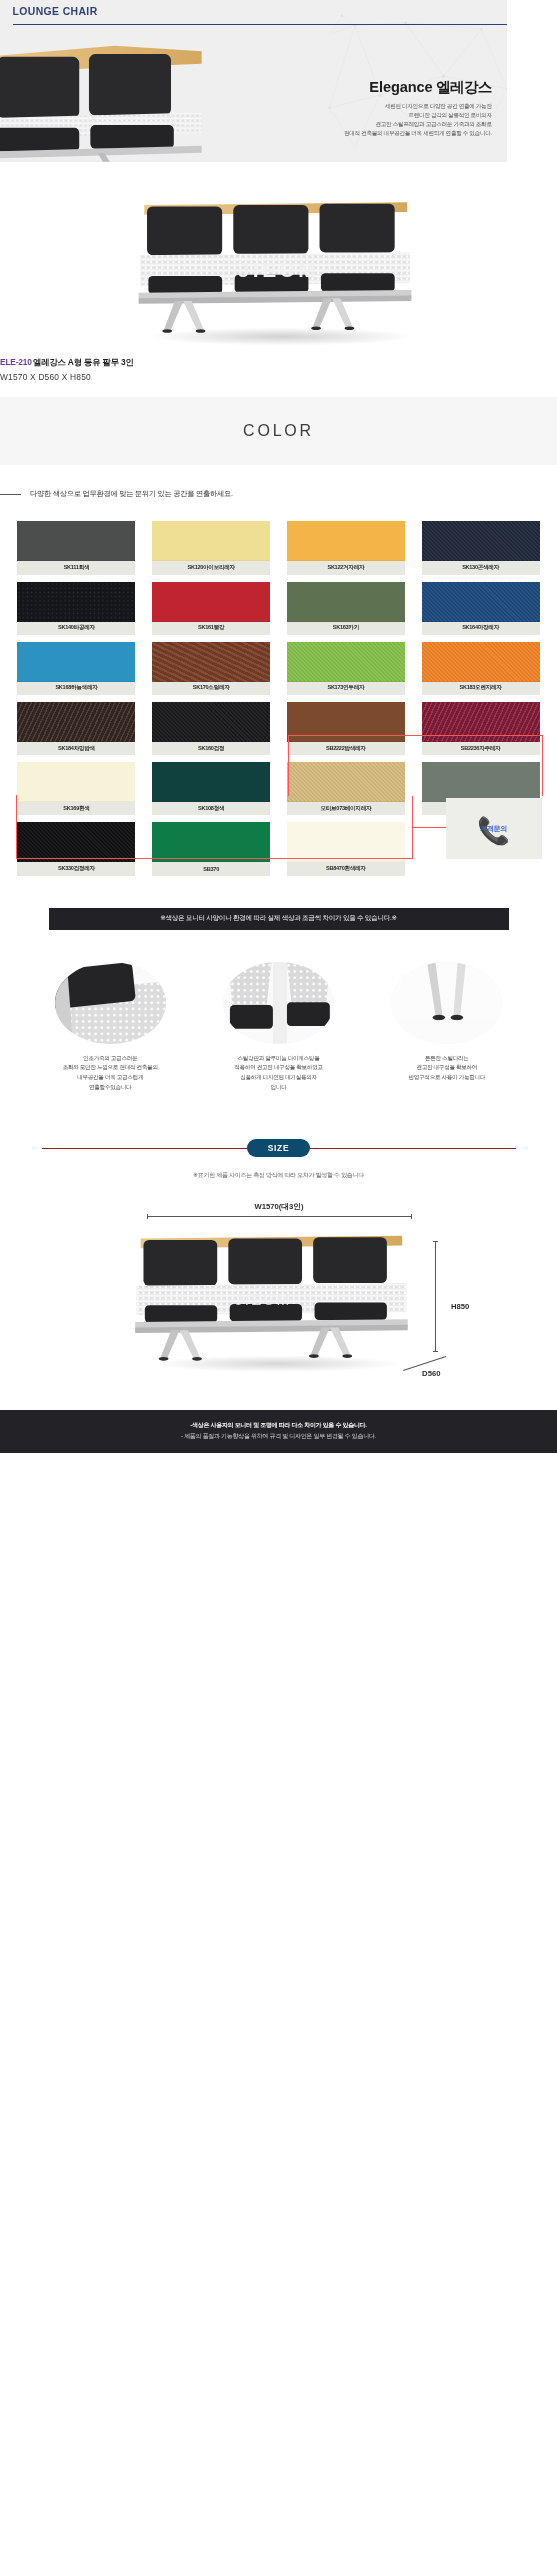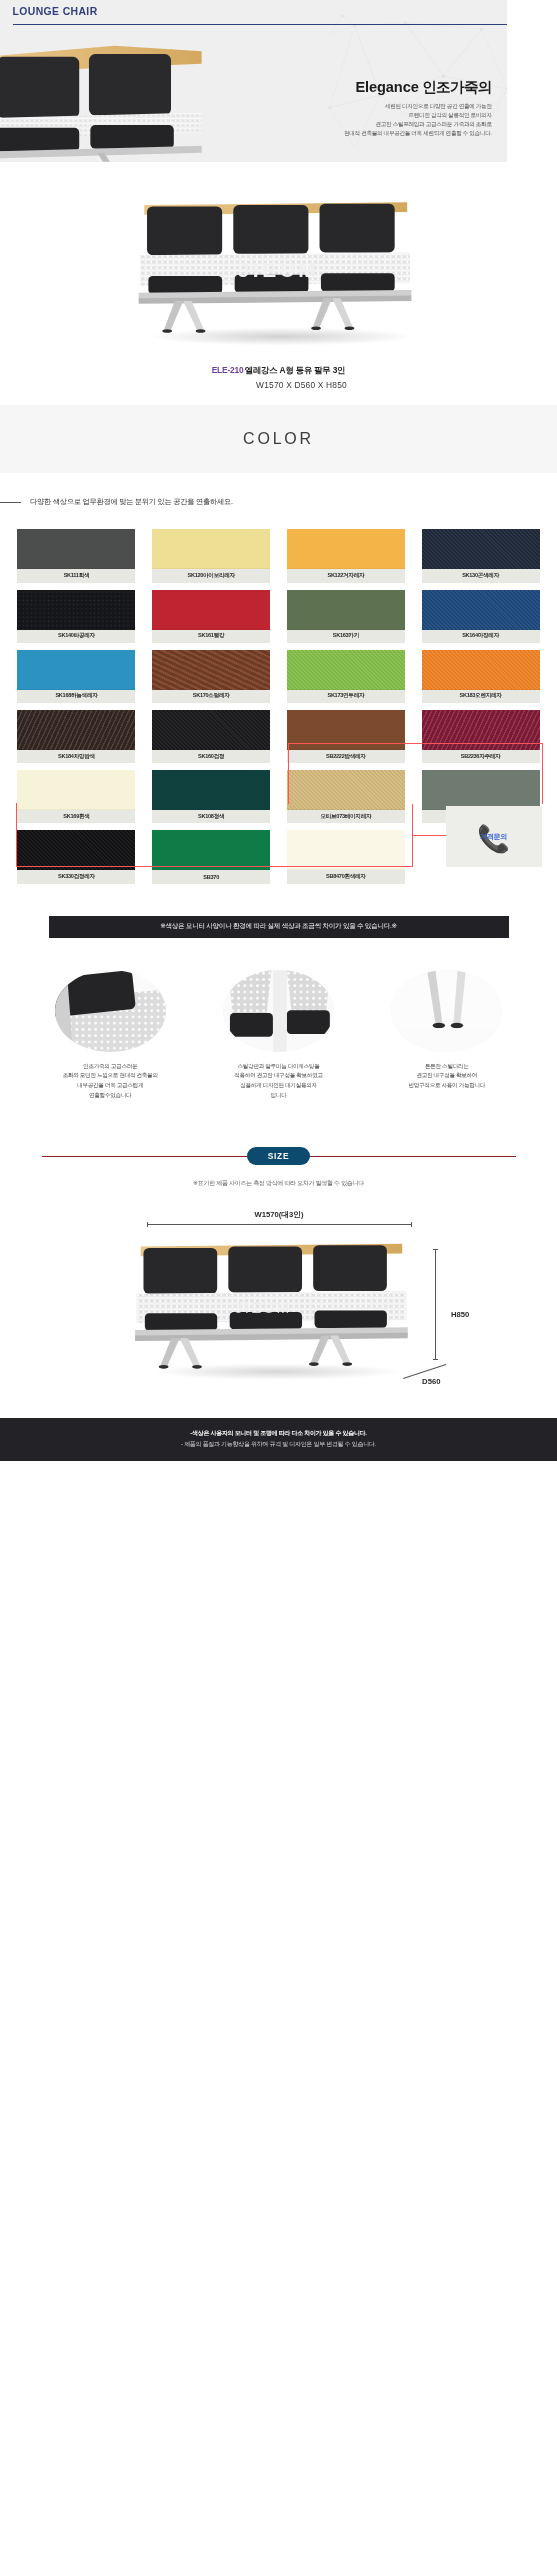--- a/index.html
+++ b/index.html
@@ -57,26 +57,26 @@
     position:relative;
   }
   .product-stage {
     position:relative; width:327px; height:160px; margin:0 auto;
   }
   .watermark {
     position:absolute; left:50%; top:52%; transform:translate(-50%,-50%);
     font-size:21px; font-weight:700; color:#f0f0f0; letter-spacing:3.5px;
     pointer-events:none; user-select:none;
   }
-  .product-caption { text-align:center; margin-top:18px; }
+  .product-caption { margin-top:10px; }
   .model-line { font-size:8.4px; font-weight:700; letter-spacing:-0.2px; }
   .model-code { color:#6b3fa0; }
   .model-name { color:#1c1c1c; margin-left:1.4px; }
   .dims-line {
-    font-size:8.4px; color:#3a3a3a; margin-top:4.2px; letter-spacing:0.2px;padding-left:46px;
+    font-size:8.4px; color:#3a3a3a; margin-top:4.2px; letter-spacing:0.2px;
   }
 
   
   .color-head {
     width:557px; height:68px; background:#f6f6f6;
     display:flex; align-items:center; justify-content:center;
   }
   .color-head h2 {
     font-size:16px; font-weight:400; color:#3c3c3c; letter-spacing:2.8px;
   }
@@ -270,21 +270,21 @@
       <rect x="4" y="126" width="120" height="34" rx="7" fill="#242426"></rect>
       <rect x="140" y="122" width="120" height="34" rx="7" fill="#242426"></rect>
 
       <path d="M0 160 L300 152 L300 162 L0 170 Z" fill="#c9c9c9"></path>
 
       <path d="M150 162 L158 175 L168 175 L160 162 Z" fill="#bdbdbd"></path>
     </svg>
 
     <div class="hero-right">
       <div class="brand-line">
-        <span class="brand-en">Elegance</span><span class="brand-ko">인조가죽의</span>
+        <span class="brand-en">Elegance</span><span class="brand-ko">엘레강스</span>
       </div>
       <div class="brand-desc">
         <div>세련된 디자인으로 다양한 공간 연출에 가능한</div>
         <div>트렌디한 감각의 살롱적인 로비의자</div>
         <div>견고한 스틸프레임과 고급스러운 가죽과의 조화로</div>
         <div>현대적 건축물의 내부공간을 더욱 세련되게 연출할 수 있습니다.</div>
       </div>
     </div>
   </section>
 

